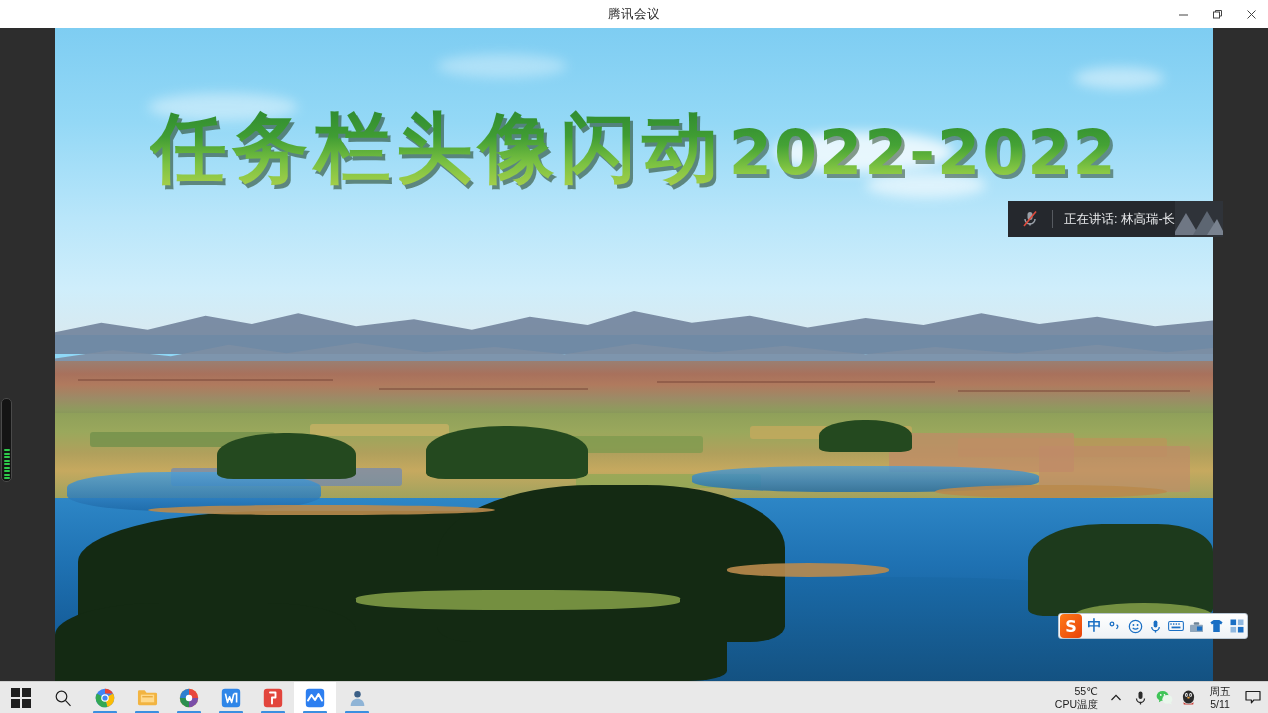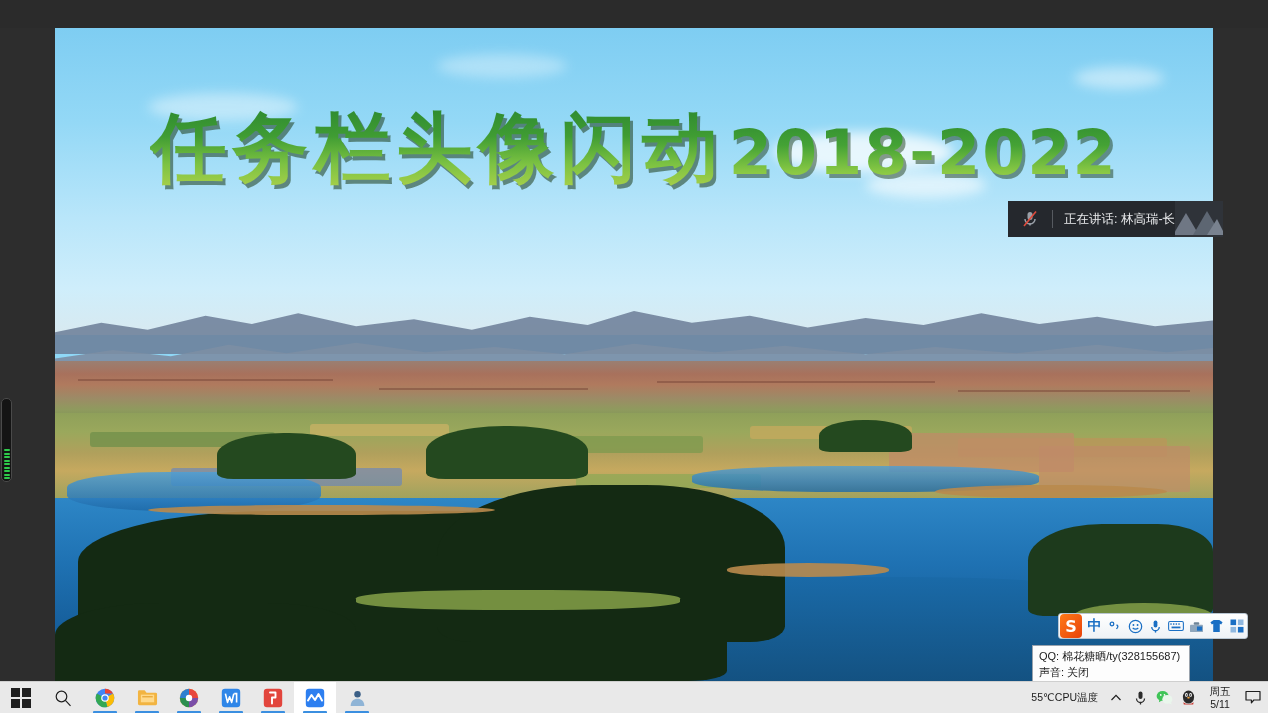--- a/index.html
+++ b/index.html
@@ -189,38 +189,60 @@
   .tb-btn{
     width:42px; height:32px; display:flex; align-items:center; justify-content:center;
     position:relative;
   }
   .tb-btn.active{ background:#ffffff; }
   .tb-btn .underline{
     position:absolute; left:9px; right:9px; bottom:0; height:2.5px; background:#3b8fe0; border-radius:1px;
   }
   .tb-spacer{ flex:1; }
   .tb-cpu{
-    display:flex; flex-direction:row; align-items:flex-end; justify-content:center;
+    display:flex; flex-direction:column; align-items:flex-end; justify-content:center;
     font-size:10.5px; color:#1b1b1b; line-height:12.5px; padding:0 6px; min-width:52px;
   }
   .tray{ display:flex; align-items:center; height:32px; padding-right:2px; }
   .tray-ico{ width:24px; height:32px; display:flex; align-items:center; justify-content:center; }
   .tb-clock{
     display:flex; flex-direction:column; align-items:center; justify-content:center;
     font-size:10.5px; color:#1b1b1b; line-height:12.5px; padding:0 6px; min-width:36px;
   }
   .tb-action{ width:30px; height:32px; display:flex; align-items:center; justify-content:center; }
   .win-logo{ display:grid; grid-template-columns:9px 9px; grid-template-rows:9px 9px; gap:2px; }
   .win-logo b{ display:block; background:#1f1f1f; }
 </style>
 </head>
 <body>
 
 <div id="app">
 
+  <div class="titlebar">
+    <span class="tb-title">腾讯会议</span>
+    <div class="wincontrols">
+      <div class="wc">
+        <svg width="11" height="11" viewBox="0 0 11 11">
+            <line x1="1" y1="6" x2="10" y2="6" stroke="#444" stroke-width="1"></line>
+          </svg>
+      </div>
+      <div class="wc">
+        <svg width="11" height="11" viewBox="0 0 11 11">
+          <rect x="1.5" y="3" width="6" height="6" fill="none" stroke="#444" stroke-width="1"></rect>
+          <polyline points="3.5,3 3.5,1.5 9.5,1.5 9.5,7 8,7" fill="none" stroke="#444" stroke-width="1"></polyline>
+        </svg>
+      </div>
+      <div class="wc close">
+        <svg width="11" height="11" viewBox="0 0 11 11">
+          <line x1="1.5" y1="1.5" x2="9.5" y2="9.5" stroke="#444" stroke-width="1"></line>
+          <line x1="9.5" y1="1.5" x2="1.5" y2="9.5" stroke="#444" stroke-width="1"></line>
+        </svg>
+      </div>
+    </div>
+  </div>
 
   <div class="meeting-canvas"></div>
 
   <div class="mic-meter">
     <i></i>
     <i></i>
     <i></i>
     <i></i>
     <i></i>
     <i></i>
@@ -280,21 +302,21 @@
       <div class="forest dark" style="left:0%;top:88%;width:26%;height:14%;border-radius:35% 30% 0 0;"></div>
 
       <div class="sandbar" style="left:8%;top:73%;width:30%;height:1.6%;"></div>
       <div class="sandbar green" style="left:26%;top:86%;width:28%;height:3.2%;border-radius:40%;"></div>
       <div class="sandbar" style="left:58%;top:82%;width:14%;height:2%;"></div>
       <div class="sandbar" style="left:76%;top:70%;width:20%;height:2%;"></div>
       <div class="sandbar green" style="left:88%;top:88%;width:12%;height:4%;"></div>
 
       <div class="slide-title-wrap">
         <div class="slide-title">任务栏头像闪动</div>
-        <div class="slide-sub">2018-2022</div>
+        <div class="slide-sub">2022-2022</div>
       </div>
     </div>
 
   </div>
 
   <div class="speaker-overlay">
     <div class="mic-off">
       <svg width="16" height="18" viewBox="0 0 16 18">
         <rect x="5.5" y="2" width="5" height="8" rx="2.5" fill="#9aa0a8"></rect>
         <path d="M3 9 A5 5 0 0 0 13 9" fill="none" stroke="#9aa0a8" stroke-width="1.5"></path>
@@ -362,26 +384,20 @@
     <div class="ime-item">
       <svg width="14" height="14" viewBox="0 0 14 14">
         <rect x="0.5" y="0.5" width="5.6" height="5.6" fill="#1a6fc4"></rect>
         <rect x="7.9" y="0.5" width="5.6" height="5.6" fill="#8fb8e0"></rect>
         <rect x="0.5" y="7.9" width="5.6" height="5.6" fill="#8fb8e0"></rect>
         <rect x="7.9" y="7.9" width="5.6" height="5.6" fill="#1a6fc4"></rect>
       </svg>
     </div>
   </div>
 
-  <div class="qq-tip">
-    <div>QQ: 棉花糖晒/ty(328155687)</div>
-    <div>声音: 关闭</div>
-    <div>消息提醒框: 关闭</div>
-    <div>会话消息: 任务栏头像闪动</div>
-  </div>
 
   <div class="taskbar">
     <div class="tb-left">
 
       <div class="tb-btn">
         <span class="win-logo">
           <b></b>
             <b></b>
             <b></b>
             <b></b>

